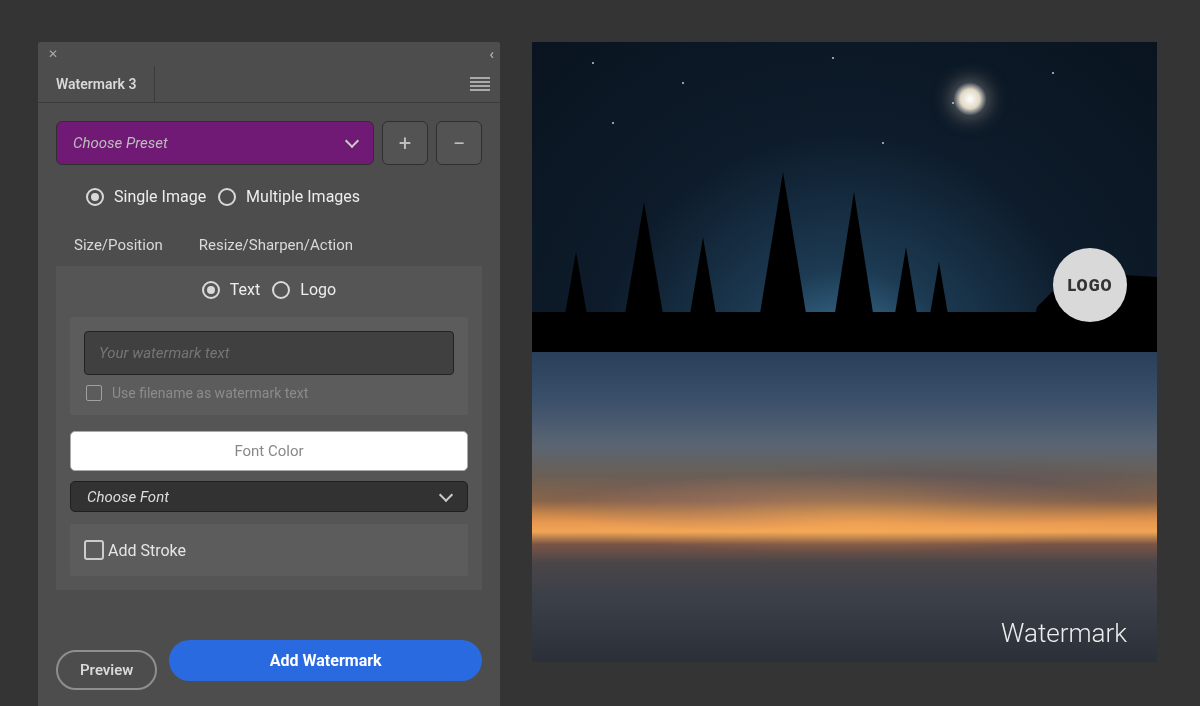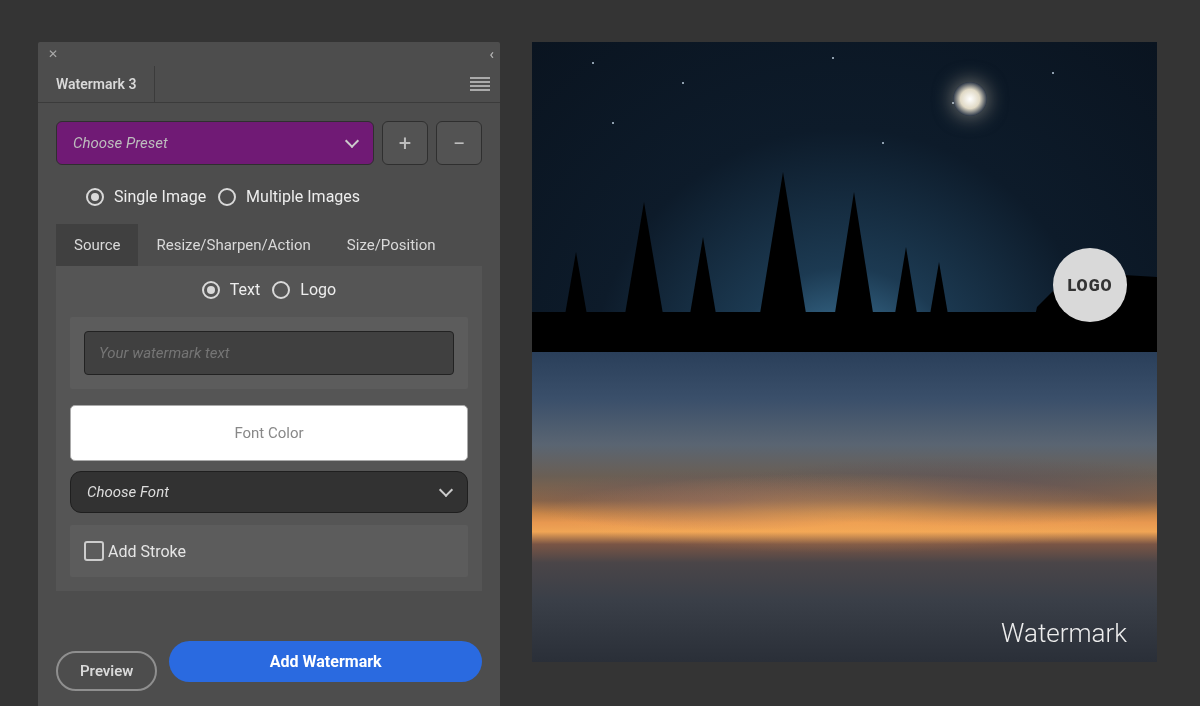--- a/index.html
+++ b/index.html
@@ -85,28 +85,28 @@
 }
 .check-row { display: flex; align-items: center; gap: 10px; padding: 10px 2px 0 2px; color: #8c8c8c; font-size: 14px; }
 .checkbox-sm {
   width: 16px; height: 16px; border: 1.5px solid #a0a0a0; border-radius: 2px; cursor: pointer;
 }
 .checkbox-md {
   width: 20px; height: 20px; border: 2px solid #ccc; border-radius: 3px; cursor: pointer;
 }
 
 .font-color-btn {
-  margin: 16px 14px 0 14px; height: 56px; background: #fff; border-radius: 5px;
+  margin: 16px 14px 0 14px; height: 40px; background: #fff; border-radius: 5px;
   display: flex; align-items: center; justify-content: center; color: #888; font-size: 15px;
   cursor: pointer; border: 1px solid #aaa;
 }
 
 .choose-font {
-  margin: 10px 14px 0 14px; height: 42px; background: #323232; border: 1px solid #1f1f1f;
-  border-radius: 11px; display: flex; align-items: center; justify-content: space-between;
+  margin: 10px 14px 0 14px; height: 31px; background: #323232; border: 1px solid #1f1f1f;
+  border-radius: 5px; display: flex; align-items: center; justify-content: space-between;
   padding: 0 16px; color: #ddd; font-style: italic; font-size: 15px; cursor: pointer;
 }
 
 .stroke-block {
   margin: 12px 14px 0 14px; background: #5c5c5c; padding: 16px 14px;
   display: flex; align-items: flex-end; gap: 4px; color: #e5e5e5; font-size: 16px;
   border-radius: 2px;
 }
 
 .footer-row { display: flex; gap: 12px; padding: 20px 18px 20px 18px; align-items: center; }
@@ -221,40 +221,43 @@
         <div class="radio checked"></div>
         <span class="radio-label">Single Image</span>
       </div>
       <div class="radio-item">
         <div class="radio"></div>
         <span class="radio-label">Multiple Images</span>
       </div>
     </div>
 
     <div class="section-tabs">
-      <div class="section-tab active">Source</div>
+      <div class="section-tab">Size/Position</div>
       <div class="section-tab">Resize/Sharpen/Action</div>
-      <div class="section-tab">Size/Position</div>
     </div>
 
     <div class="source-pane">
 
       <div class="radio-row inner">
         <div class="radio-item">
           <div class="radio checked"></div>
           <span class="radio-label">Text</span>
         </div>
         <div class="radio-item">
           <div class="radio"></div>
           <span class="radio-label">Logo</span>
         </div>
       </div>
 
       <div class="inner-block">
         <input class="text-input" placeholder="Your watermark text" style="">
+        <div class="check-row">
+          <div class="checkbox-sm"></div>
+          <span>Use filename as watermark text</span>
+        </div>
       </div>
 
       <div class="font-color-btn">Font Color</div>
 
       <div class="choose-font">
         <span>Choose Font</span>
         <div class="chev"></div>
       </div>
 
       <div class="stroke-block">

